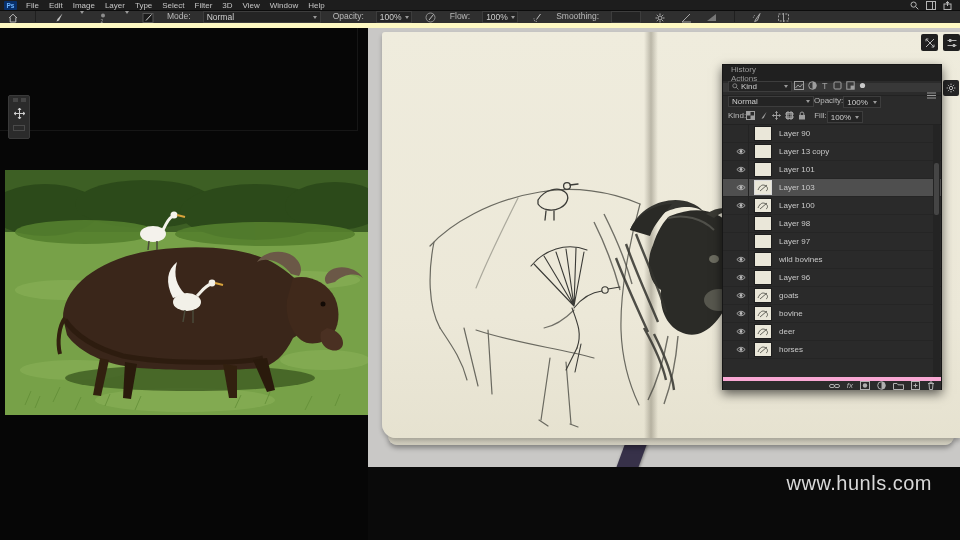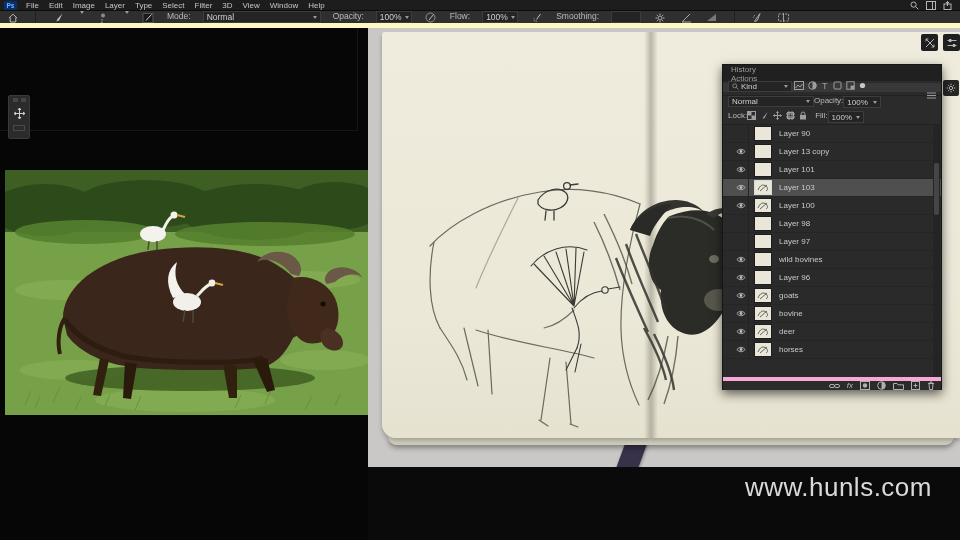--- a/index.html
+++ b/index.html
@@ -52,21 +52,21 @@
   #pagestack { position:absolute; left:20px; top:408px; width:566px; height:9px;
     background:linear-gradient(180deg,#e3dfcf,#cfccbc); border-radius:0 0 10px 10px;
     box-shadow:0 3px 5px rgba(0,0,0,.35); }
   #gutter { position:absolute; left:276px; top:4px; width:14px; height:406px;
     background:linear-gradient(90deg,rgba(0,0,0,0) 0%,rgba(90,85,70,.35) 50%,rgba(0,0,0,0) 100%); }
   #ribbon { position:absolute; left:250px; top:404px; width:22px; height:62px;
     background:#373149; transform:skewX(-20deg); box-shadow:1px 2px 3px rgba(0,0,0,.4); }
   #sketch { position:absolute; left:0; top:0; width:592px; height:439px; }
   #blackband { position:absolute; left:0; top:439px; width:592px; height:73px; background:#0a0a0a;
     display:flex; align-items:flex-start; justify-content:flex-end; }
-  #watermark { font-size:26px; color:#d9d9d9; letter-spacing:.5px; padding:5px 28px 0 0;text-align:center; }
+  #watermark { font-size:20px; color:#d9d9d9; letter-spacing:.5px; padding:5px 28px 0 0;text-align:center; }
 
   
   .dockbtn { position:absolute; width:17px; height:17px; background:#1f1f1f;
     border-radius:2px; display:flex; align-items:center; justify-content:center; }
   #dock-arrange { left:921px; top:34px; }
   #dock-props  { left:943px; top:34px; }
   #dock-gear { position:absolute; left:943px; top:80px; width:16px; height:16px;
     background:#262626; border-radius:2px; display:flex; align-items:center; justify-content:center; }
 
   
@@ -486,21 +486,21 @@
           <span class="caret"></span>
       </span>
       <span class="olabel">Opacity:</span>
       <span class="obox" style="width:38px">
         <span>100%</span>
           <span class="caret"></span>
       </span>
     </div>
 
     <div class="prow" id="lockrow">
-      <span class="olabel">Lock:</span>
+      <span class="olabel">Kind:</span>
       <span class="lockicons">
         <svg width="9" height="9" viewBox="0 0 9 9">
             <rect x="0.5" y="0.5" width="8" height="8" fill="none" stroke="#9f9f9f"></rect>
             <rect x="0.5" y="0.5" width="4" height="4" fill="#9f9f9f"></rect>
             <rect x="4.5" y="4.5" width="4" height="4" fill="#9f9f9f"></rect>
           </svg>
         <svg width="9" height="9" viewBox="0 0 9 9">
             <path d="M7.5,1 L3.5,6 L2.5,8 L4.7,7 Z" fill="#9f9f9f"></path>
           </svg>
         <svg width="9" height="9" viewBox="0 0 9 9">

